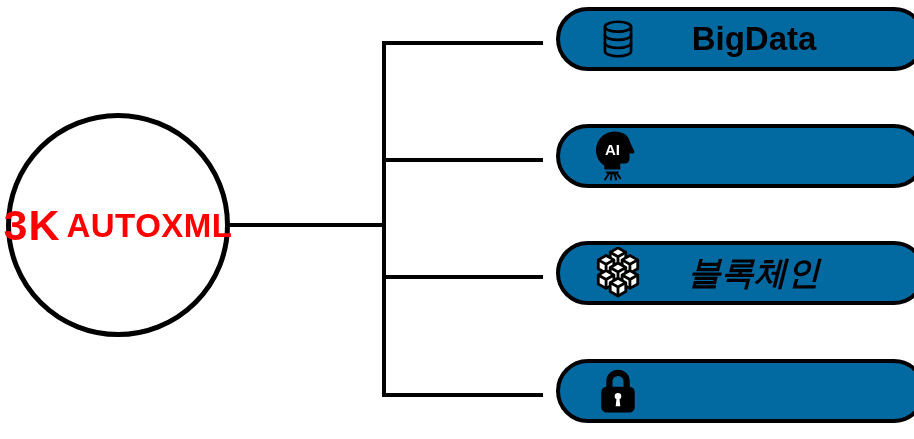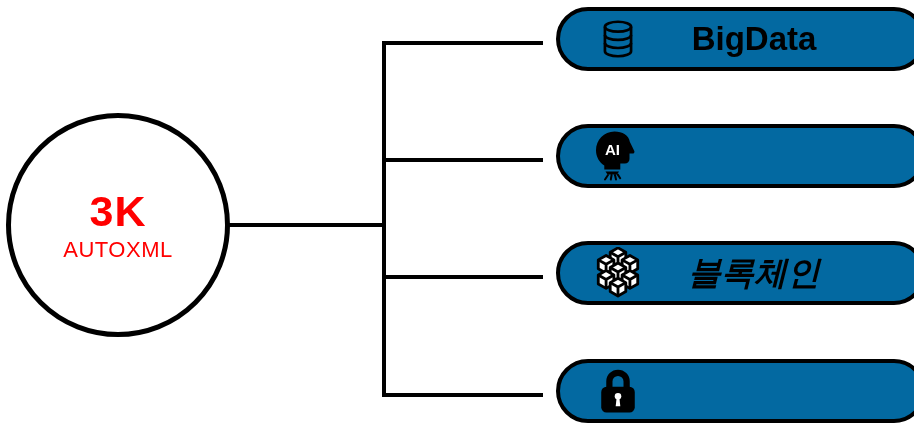--- a/index.html
+++ b/index.html
@@ -18,35 +18,35 @@
     width: 914px; height: 439px;
   }
   .root-circle {
     position: absolute;
     left: 6px; top: 113px;
     width: 224px; height: 224px;
     border: 5px solid #000000;
     border-radius: 50%;
     background: #ffffff;
     display: flex;
-    flex-direction: column;
+    flex-direction: row;
     align-items: center;
     justify-content: center;
     gap: 6px;
   }
   .root-title {
     font-size: 43px;
     font-weight: bold;
     color: #FF0000;
     line-height: 1;
     letter-spacing: 1px;
   }
   .root-subtitle {
-    font-size: 22px;
-    font-weight: normal;
+    font-size: 33px;
+    font-weight: bold;
     color: #FF0000;
     line-height: 1;
     letter-spacing: 0.5px;
   }
   .pill {
     position: absolute;
     left: 556px;
     width: 370px;
     height: 64px;
     border: 4px solid #000000;

